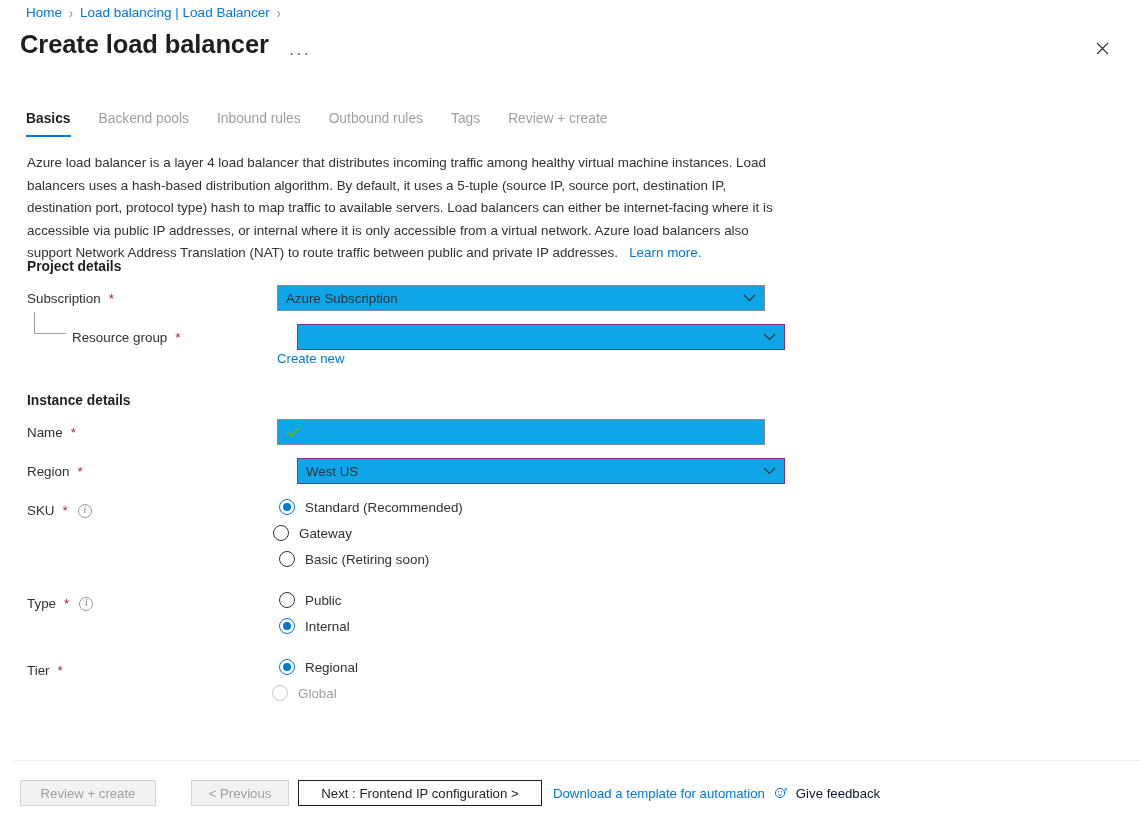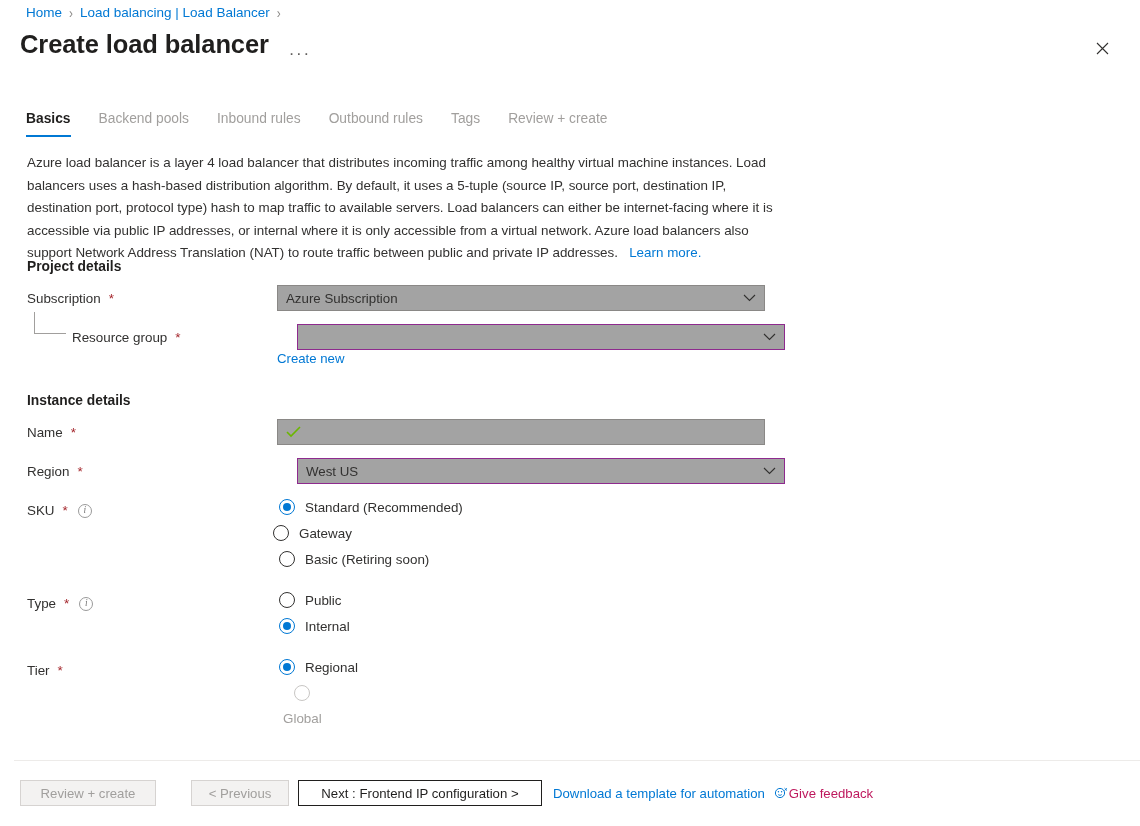--- a/index.html
+++ b/index.html
@@ -80,21 +80,21 @@
   .info-icon {
     width:14px; height:14px; border-radius:50%;
     border:1px solid #9a9a9a; color:#767676;
     font-size:9.5px; font-style:italic; font-family:"Liberation Serif", serif;
     display:inline-flex; align-items:center; justify-content:center;
     cursor:pointer; line-height:1; margin-left:4px;
   }
 
   .control {
     position:absolute; left:277px; width:488px; height:26px;
-    border:1px solid #8a8886; background:#a3a3a3;
+    border:1px solid #8a8886; background:#0ea5e9;
     display:flex; align-items:center; padding:0 8px;
     font-size:13.3px; color:#323130;
   }
   .control.focused { border:1.6px solid #8e2a8e;margin-left:20px; }
   .control .val { flex:1; overflow:hidden; white-space:nowrap; }
   .chevron { color:#323130; flex:0 0 auto; display:flex; align-items:center; }
   .check { color:#6bb700; flex:0 0 auto; display:flex; align-items:center; }
 
   .tree-line {
     position:absolute; border-left:1px solid #a19f9d;
@@ -135,22 +135,22 @@
     cursor:default; white-space:nowrap;
   }
   .btn.primary-outline {
     background:#fff; border:1px solid #201f1e; color:#201f1e; cursor:pointer;
     font-weight:400;
   }
   .footer-link {
     font-size:13.2px; color:#0078d4; cursor:pointer; white-space:nowrap;
   }
   .feedback {
-    display:inline-flex; align-items:center; gap:1px;
-    font-size:13.2px; color:#be185d; cursor:pointer; white-space:nowrap;
+    display:inline-flex; align-items:center; gap:8px;
+    font-size:13.2px; color:#0f172a; cursor:pointer; white-space:nowrap;
   }
 </style>
 </head>
 <body>
 
 <div class="page">
 
   <div class="breadcrumb">
     <span class="crumb-link">Home</span>
     <span class="crumb-sep">›</span>
@@ -274,21 +274,21 @@
   </div>
 
   <div class="field-label" style="left:27px; top:663px;">
     <span>Tier</span>
       <span class="req">*</span>
   </div>
   <div class="radio-row" style="left:279px; top:659px;">
     <span class="radio checked"></span>
     <span>Regional</span>
   </div>
-  <div class="radio-row disabled" style="left:283px; top:685px;flex-direction:column;">
+  <div class="radio-row disabled" style="left:272px; top:685px;">
     <span class="radio disabled"></span>
     <span>Global</span>
   </div>
 
   <div class="footer-sep"></div>
   <div class="footer">
     <div class="btn" style="width:136px;">Review + create</div>
     <div style="width:35px;"></div>
     <div class="btn" style="width:98px;">&lt; Previous</div>
     <div style="width:9px;"></div>

